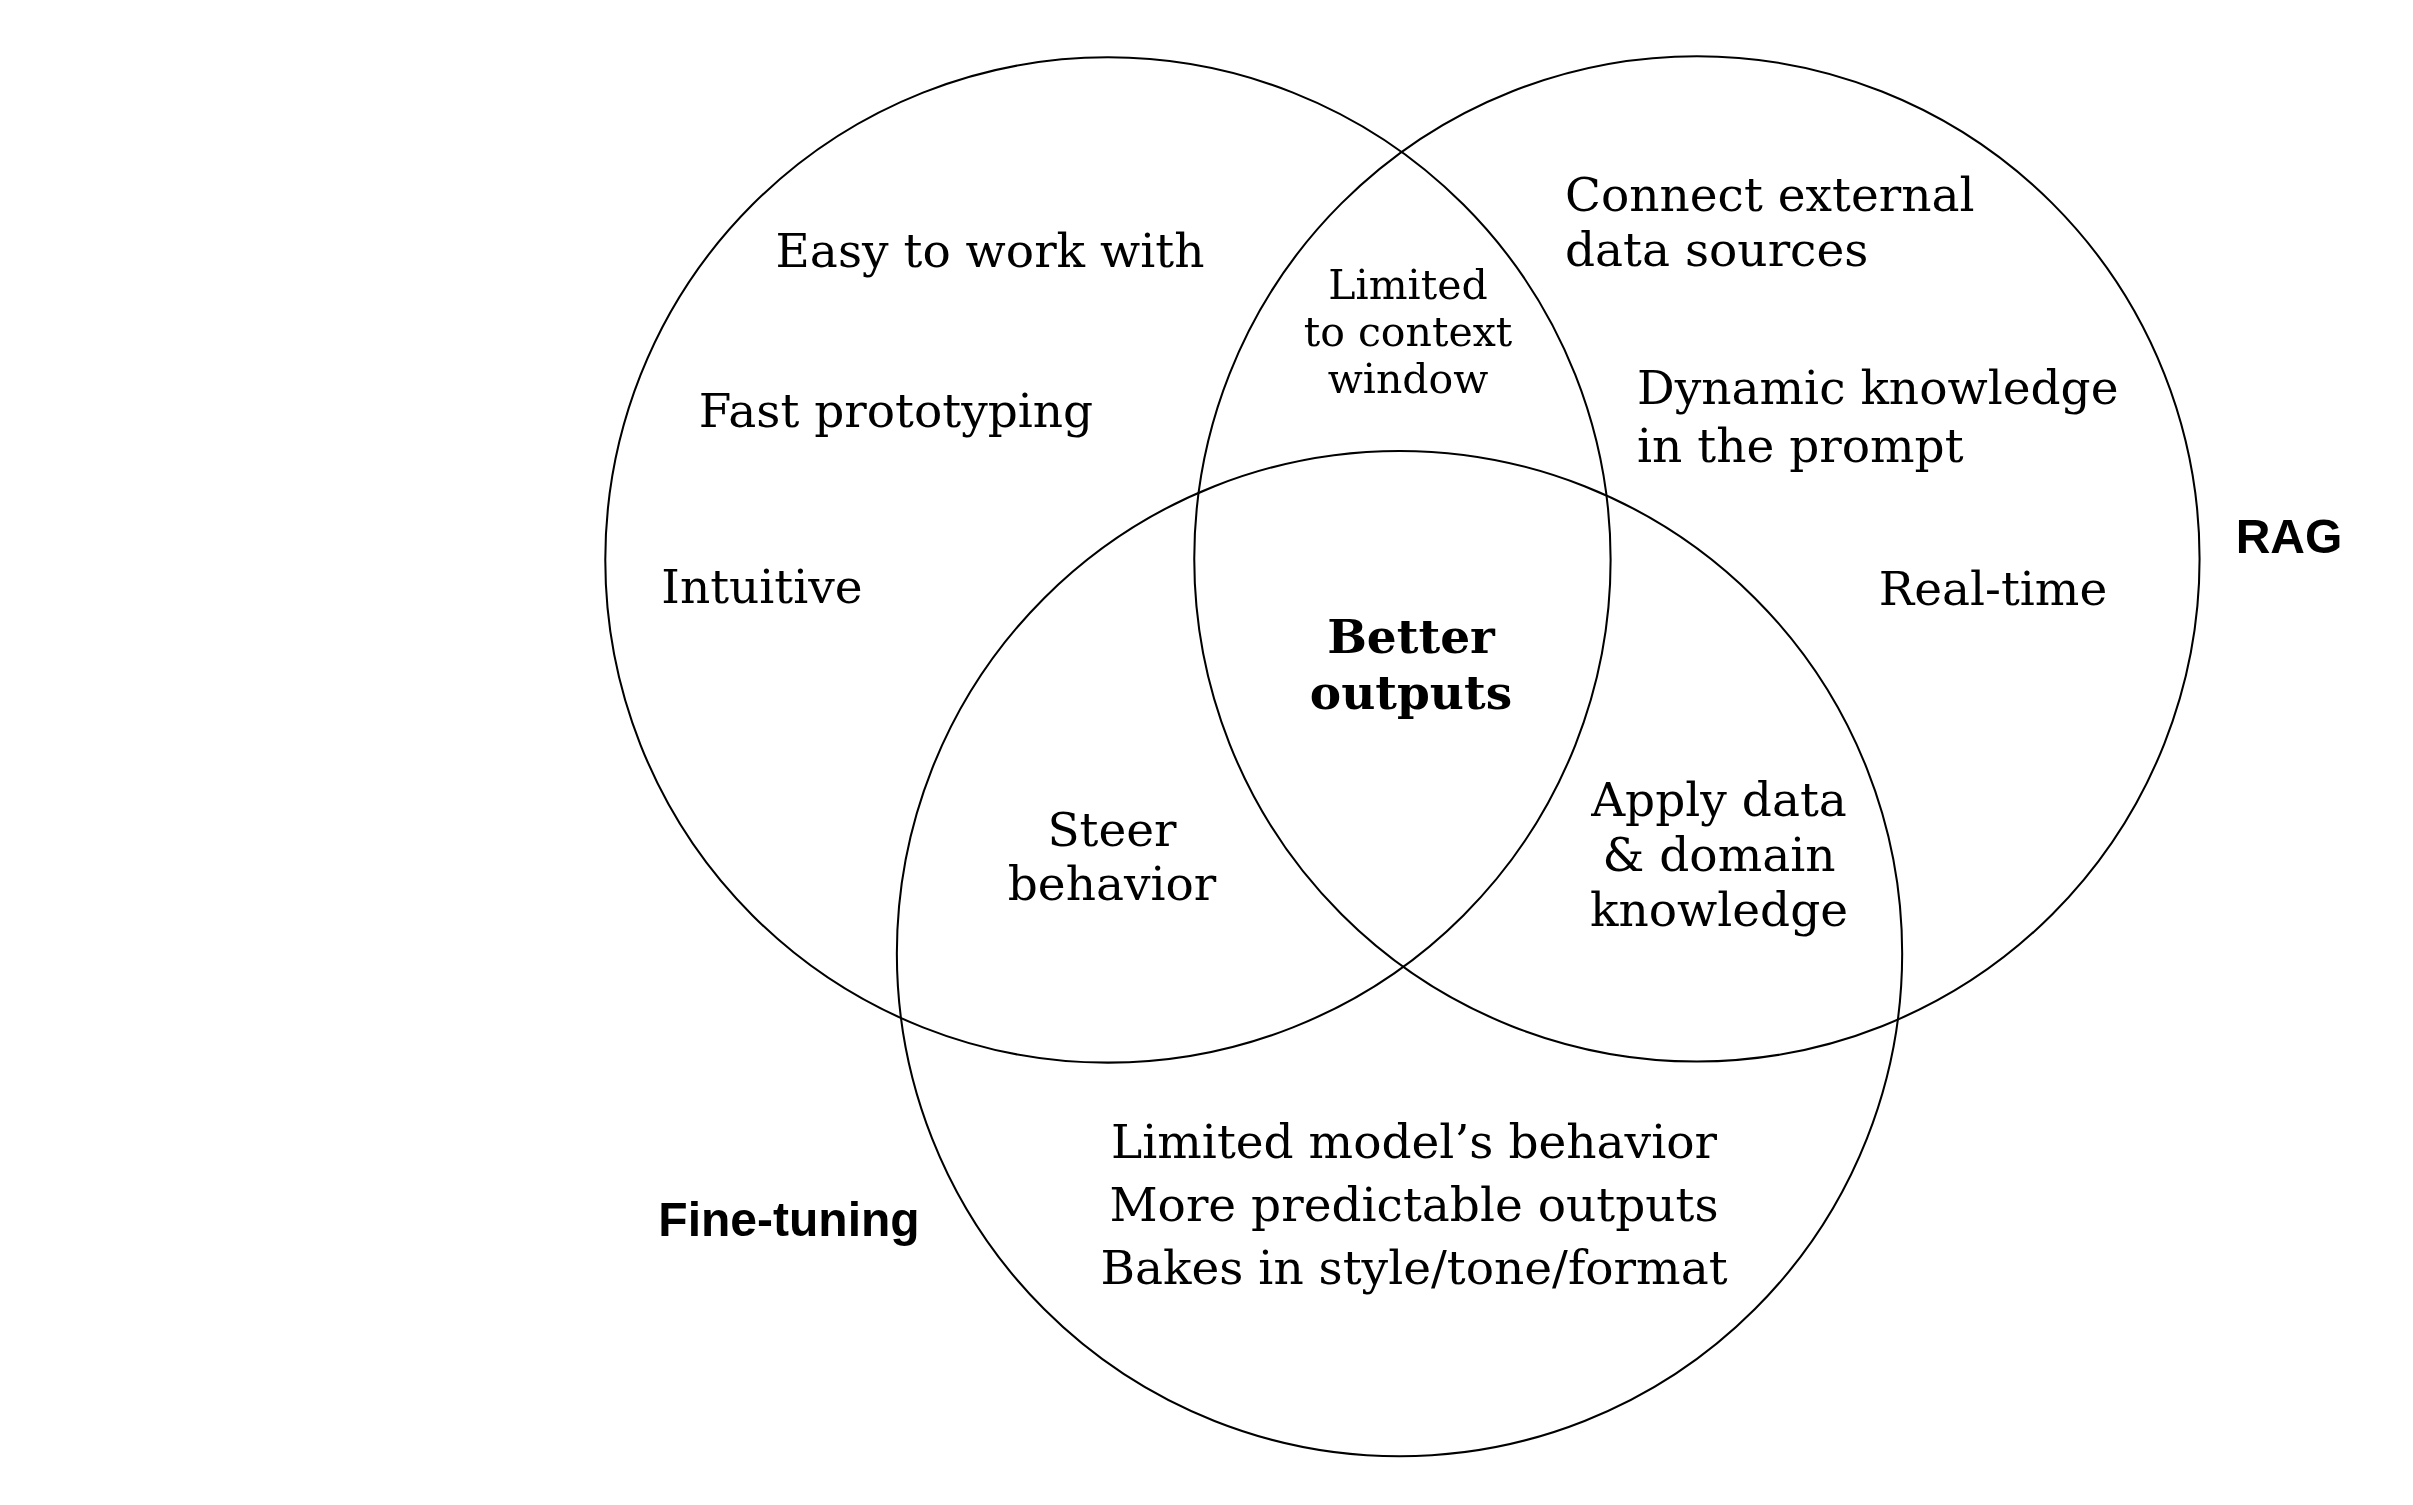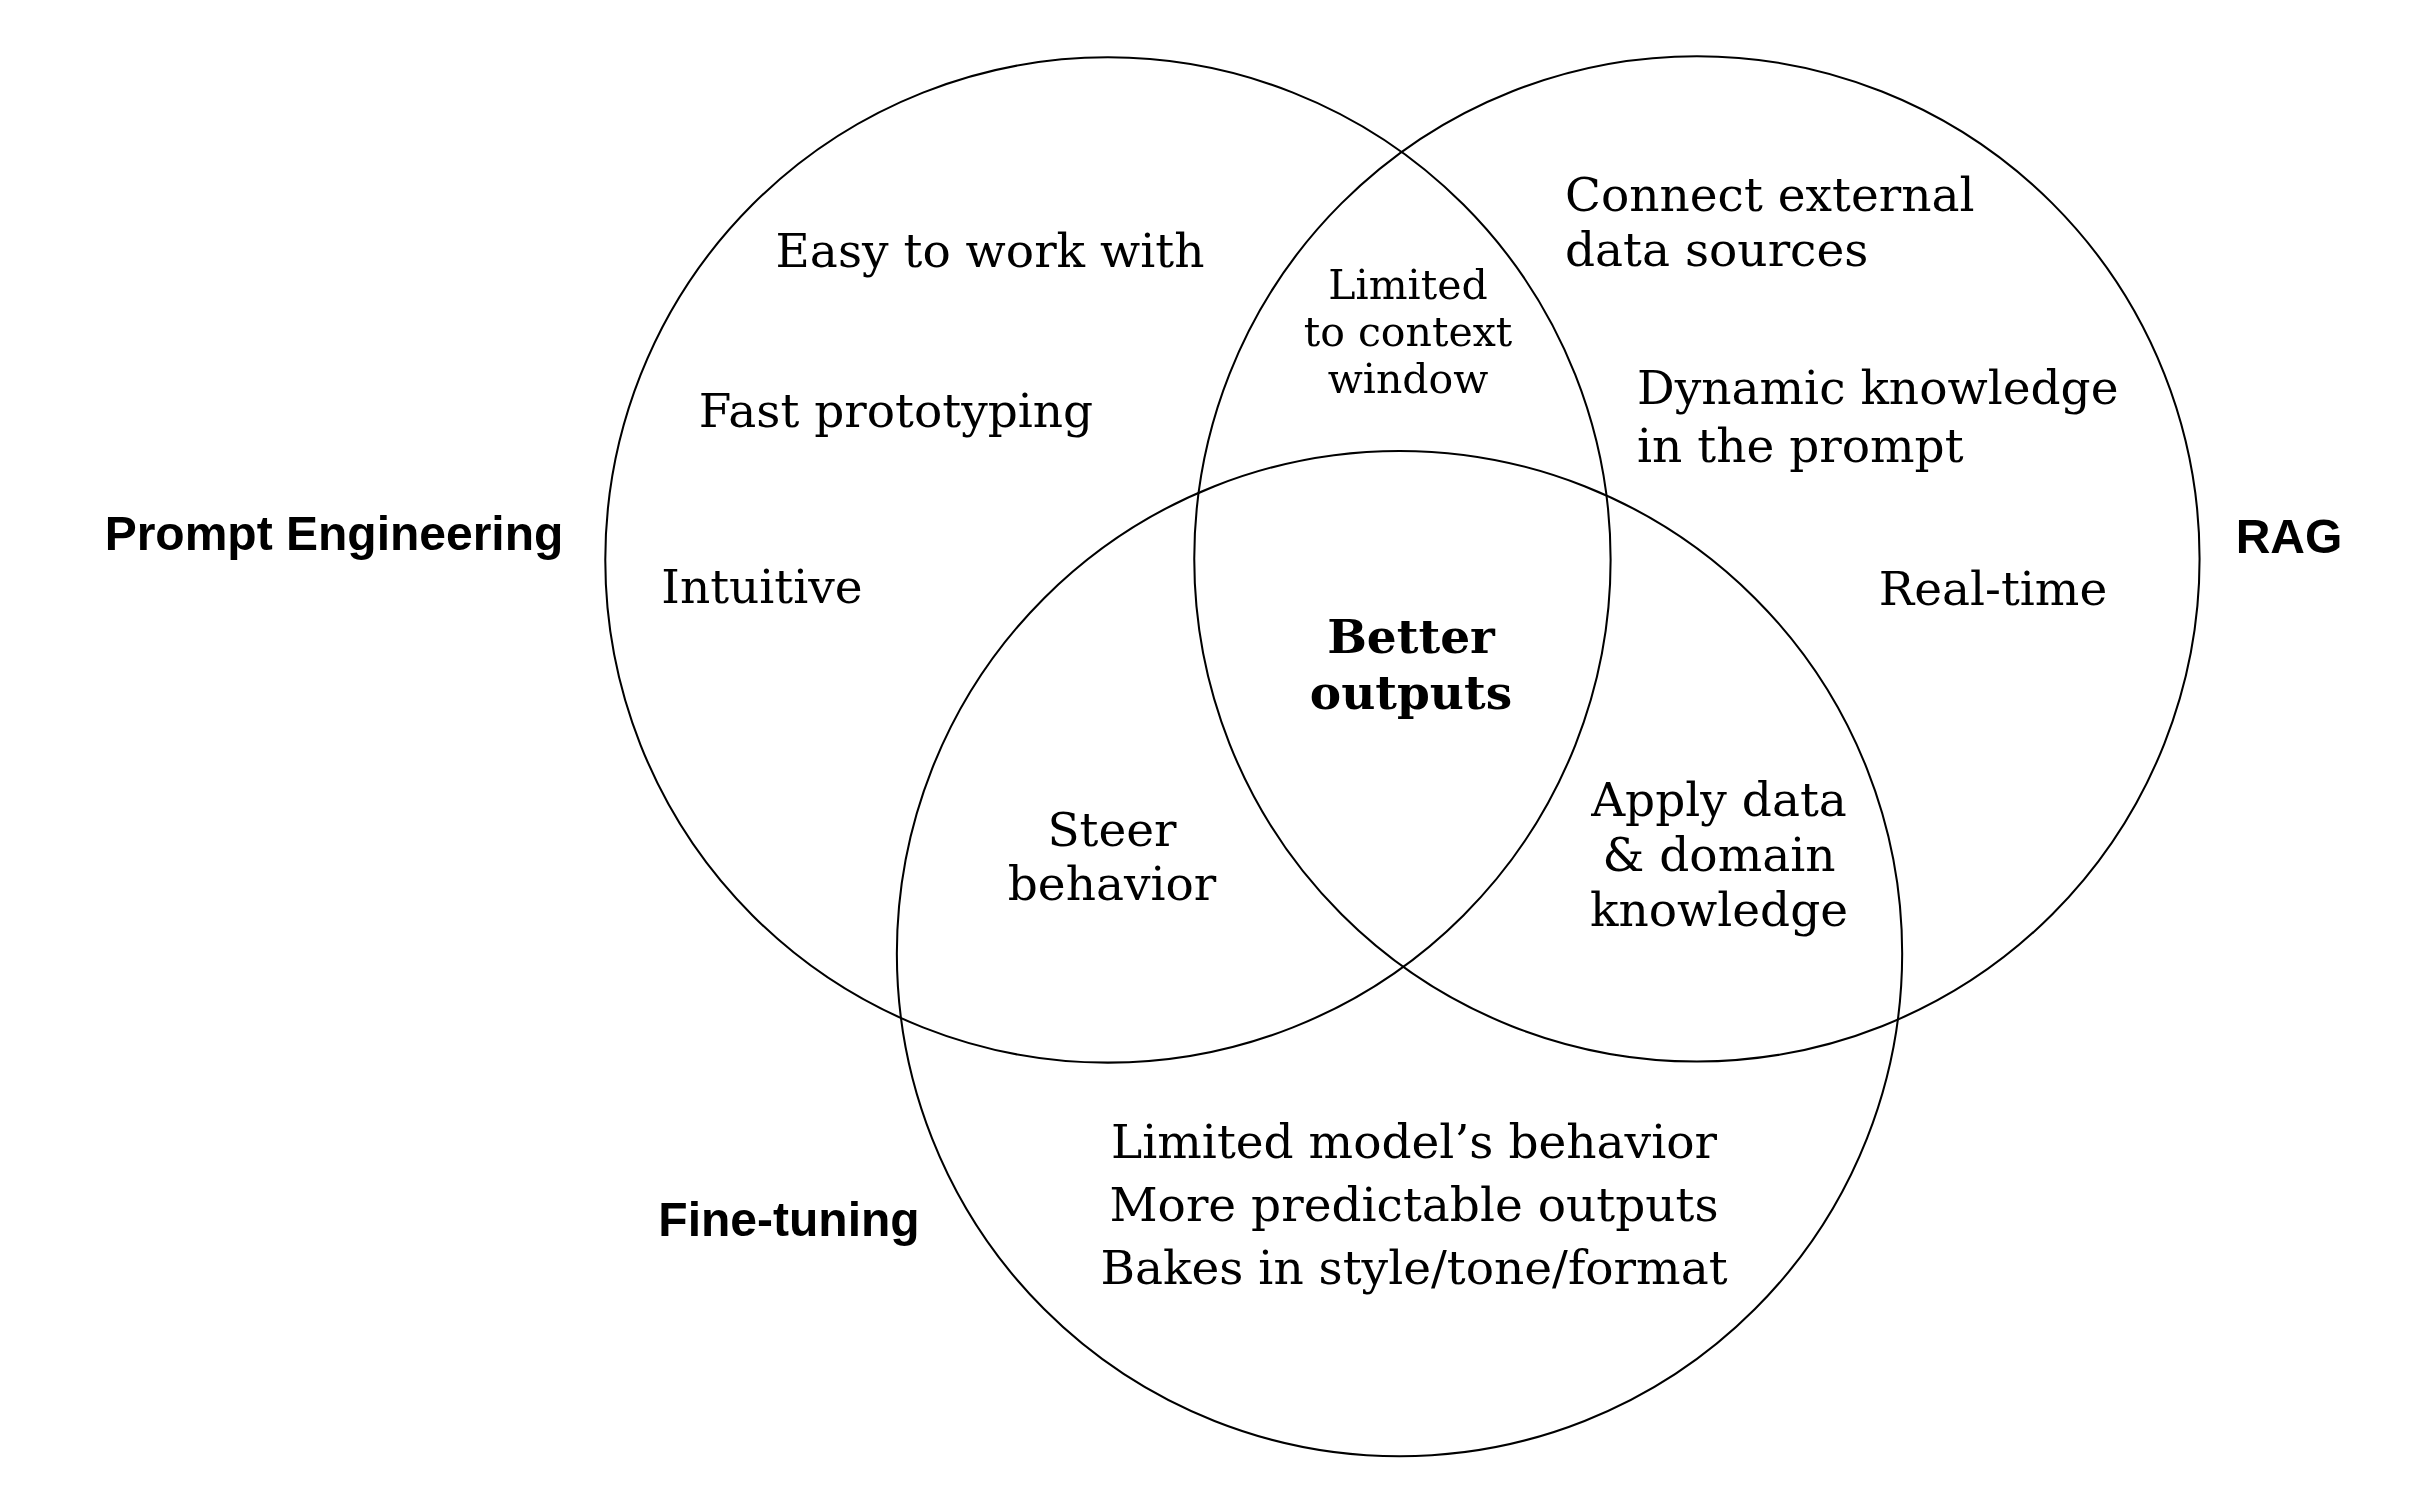--- a/index.html
+++ b/index.html
@@ -62,21 +62,20 @@
 <body>
 
 <div class="canvas">
 
   <svg class="circles-svg" viewBox="0 0 4138 2582">
     <circle cx="1900" cy="960" r="862"></circle>
     <circle cx="2910" cy="958" r="862"></circle>
     <circle cx="2400" cy="1635" r="862"></circle>
   </svg>
 
-  <div class="lbl sans-label center-block" style="left:334px; top:534px;">Prompt Engineering</div>
 
   <div class="lbl sans-label center-block" style="left:2289px; top:537px;">RAG</div>
 
   <div class="lbl sans-label center-block" style="left:789px; top:1220px;">Fine-tuning</div>
 
   <div class="lbl center-block" style="left:990px; top:251px;text-align:right;">Easy to work with</div>
 
   <div class="lbl center-block" style="left:896px; top:411px;">Fast prototyping</div>
 
   <div class="lbl center-block" style="left:762px; top:587px;">Intuitive</div>

